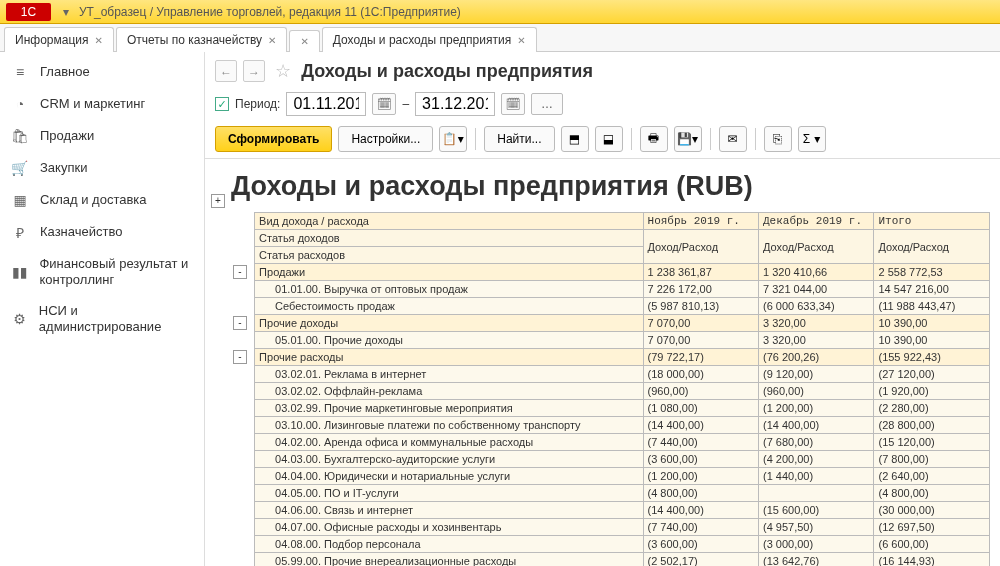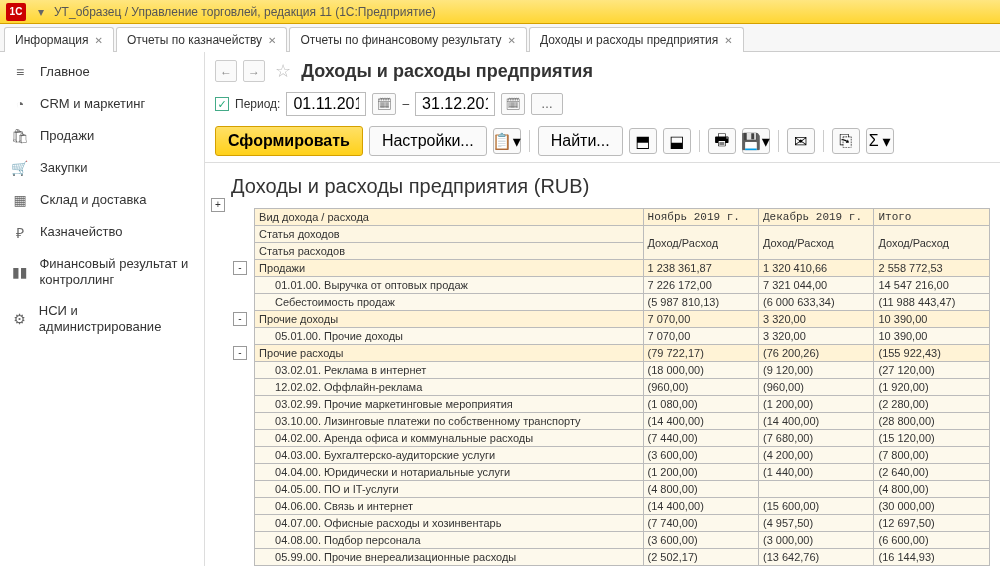--- a/index.html
+++ b/index.html
@@ -1,19 +1,19 @@
 <!DOCTYPE html>
 <html><head>
 <meta charset="utf-8">
 <style>
 * { box-sizing: border-box; margin: 0; padding: 0; }
 body { font-family: Arial, sans-serif; font-size: 12px; background: #fff; color: #333; width: 1000px; height: 566px; overflow: hidden; }
 
 .titlebar { background: linear-gradient(#ffe680, #ffd633); height: 24px; display: flex; align-items: center; padding: 0 6px; border-bottom: 1px solid #d4a000; }
-.titlebar .logo { width: 20px; height: 18px; background: #c00; color: #fff; font-size: 10px; font-weight: bold; display: flex; align-items: center; justify-content: center; border-radius: 2px; margin-right: 8px; }
+.titlebar .logo { width: 45px; height: 18px; background: #c00; color: #fff; font-size: 12px; font-weight: normal; display: flex; align-items: center; justify-content: center; border-radius: 2px; margin-right: 8px; }
 .titlebar .caret { width: 14px; height: 18px; display: flex; align-items: center; justify-content: center; color: #666; margin-right: 6px; }
 .titlebar .title { color: #555; font-size: 12px; }
 
 .tabbar { background: #f7f7f7; height: 28px; display: flex; align-items: flex-end; border-bottom: 1px solid #ccc; padding-left: 4px; }
 .tab { background: #fff; border: 1px solid #ccc; border-bottom: none; padding: 5px 10px; margin-right: 2px; font-size: 12px; display: flex; align-items: center; gap: 6px; border-radius: 3px 3px 0 0; position: relative; top: 1px; }
 .tab .x { color: #888; font-size: 10px; cursor: pointer; }
 
 .main { display: flex; height: calc(566px - 24px - 28px); }
 .sidebar { width: 205px; background: #fff; border-right: 1px solid #ddd; padding-top: 4px; }
 .side-item { display: flex; align-items: center; padding: 8px 12px; gap: 12px; cursor: pointer; }
@@ -27,27 +27,27 @@
 .page-title { font-size: 18px; font-weight: bold; color: #333; }
 
 .period-row { padding: 4px 10px; display: flex; align-items: center; gap: 6px; }
 .chk { width: 14px; height: 14px; border: 1px solid #4a8; background: #fff; display: inline-flex; align-items: center; justify-content: center; color: #2a7; font-size: 11px; }
 .period-label { color: #333; }
 .date-input { border: 1px solid #bbb; padding: 2px 6px; width: 80px; font-size: 16px; }
 .icon-btn { border: 1px solid #bbb; background: #fafafa; width: 24px; height: 22px; display: inline-flex; align-items: center; justify-content: center; font-size: 12px; color: #555; border-radius: 2px; }
 .dots-btn { width: 32px; }
 
 .toolbar { padding: 6px 10px; display: flex; align-items: center; gap: 6px; border-bottom: 1px solid #ddd; flex-wrap: nowrap; }
-.btn { border: 1px solid #bbb; background: #fafafa; padding: 5px 12px; font-size: 16px; border-radius: 3px; cursor: pointer; display: inline-flex; align-items: center; gap: 4px; white-space: nowrap; }
+.btn { border: 1px solid #bbb; background: #fafafa; padding: 5px 12px; font-size: 12px; border-radius: 3px; cursor: pointer; display: inline-flex; align-items: center; gap: 4px; white-space: nowrap; }
 .btn-primary { background: linear-gradient(#ffe066, #ffd11a); border-color: #d4a000; font-weight: bold; }
 .sep { width: 1px; height: 22px; background: #ccc; margin: 0 2px; }
 .tb-icon { width: 28px; height: 26px; padding: 0; justify-content: center; }
 
 .report-area { padding: 4px 10px 10px 6px; }
-.report-title { font-size: 20px; font-weight: normal; margin: 8px 0 10px 24px; }
+.report-title { font-size: 27px; font-weight: bold; margin: 8px 0 10px 24px; }
 .tree-toggle { width: 14px; height: 14px; border: 1px solid #999; background: #fff; display: inline-flex; align-items: center; justify-content: center; font-size: 10px; color: #333; cursor: pointer; margin-right: 4px; line-height: 1; }
 
 table.report { border-collapse: collapse; width: 100%; font-size: 11px; }
 table.report th, table.report td { border: 1px solid #bbb; padding: 2px 4px; text-align: left; }
 table.report th { background: #fff; font-weight: normal; }
 .hdr1 { background: #fff3d6 !important; }
 .hdr2 { background: #fdf6e3 !important; }
 .num { text-align: left; white-space: nowrap; }
 .row-lvl0 { background: #fff3d6; font-weight: normal; }
 .row-lvl1 { background: #fdf9ec; }
@@ -69,21 +69,20 @@
 <div class="tabbar" id="tabbar">
     <div class="tab">
       <span>Информация</span>
       <span class="x">✕</span>
     </div>
     <div class="tab">
       <span>Отчеты по казначейству</span>
       <span class="x">✕</span>
     </div>
     <div class="tab">
-      <span>Отчеты по финансовому результату</span>
       <span class="x">✕</span>
     </div>
     <div class="tab">
       <span>Доходы и расходы предприятия</span>
       <span class="x">✕</span>
     </div>
   </div>
 
 <div class="main">
   <div class="sidebar" id="sidebar">
@@ -231,21 +230,21 @@
                 </tr>
                 <tr class="row-lvl1">
                   <td class="tree-cell"></td>
                   <td class="indent1">03.02.01. Реклама в интернет</td>
                   <td class="num">(18 000,00)</td>
                   <td class="num">(9 120,00)</td>
                   <td class="num">(27 120,00)</td>
                 </tr>
                 <tr class="row-lvl1">
                   <td class="tree-cell"></td>
-                  <td class="indent1">12.02.02. Оффлайн-реклама</td>
+                  <td class="indent1">03.02.02. Оффлайн-реклама</td>
                   <td class="num">(960,00)</td>
                   <td class="num">(960,00)</td>
                   <td class="num">(1 920,00)</td>
                 </tr>
                 <tr class="row-lvl1">
                   <td class="tree-cell"></td>
                   <td class="indent1">03.02.99. Прочие маркетинговые мероприятия</td>
                   <td class="num">(1 080,00)</td>
                   <td class="num">(1 200,00)</td>
                   <td class="num">(2 280,00)</td>

